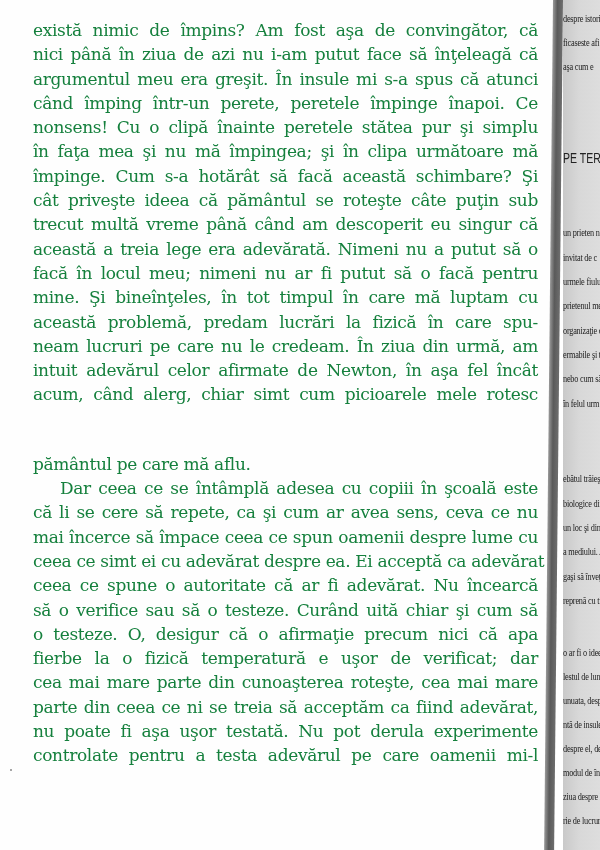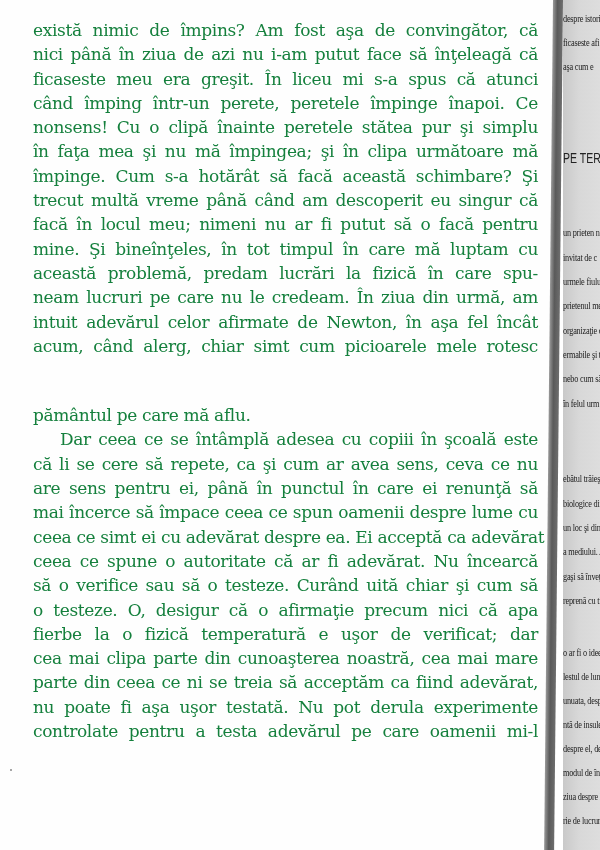--- a/index.html
+++ b/index.html
@@ -99,46 +99,47 @@
 </head>
 <body>
 
 <div class="page">
   <div class="main-page">
     <div class="text-col" id="text-col">
 
       <div>
         <span class="line">există nimic de împins? Am fost aşa de convingător, că</span>
         <span class="line">nici până în ziua de azi nu i-am putut face să înţeleagă că</span>
-        <span class="line">ficaseste meu era greşit. În liceu mi s-a spus că atunci</span>
+        <span class="line">argumentul meu era greşit. În insule mi s-a spus că atunci</span>
         <span class="line">când împing într-un perete, peretele împinge înapoi. Ce</span>
         <span class="line">nonsens! Cu o clipă înainte peretele stătea pur şi simplu</span>
         <span class="line">în faţa mea şi nu mă împingea; şi în clipa următoare mă</span>
         <span class="line">împinge. Cum s-a hotărât să facă această schimbare? Şi</span>
+        <span class="line">cât priveşte ideea că pământul se roteşte câte puţin sub</span>
         <span class="line">trecut multă vreme până când am descoperit eu singur că</span>
+        <span class="line">această a treia lege era adevărată. Nimeni nu a putut să o</span>
         <span class="line">facă în locul meu; nimeni nu ar fi putut să o facă pentru</span>
         <span class="line">mine. Şi bineînţeles, în tot timpul în care mă luptam cu</span>
         <span class="line">această problemă, predam lucrări la fizică în care spu-</span>
         <span class="line">neam lucruri pe care nu le credeam. În ziua din urmă, am</span>
         <span class="line">intuit adevărul celor afirmate de Newton, în aşa fel încât</span>
         <span class="line">acum, când alerg, chiar simt cum picioarele mele rotesc</span>
         <span class="line last">pământul pe care mă aflu.</span>
       </div>
 
       <div>
         <span class="line indent">Dar ceea ce se întâmplă adesea cu copiii în şcoală este</span>
         <span class="line">că li se cere să repete, ca şi cum ar avea sens, ceva ce nu</span>
-        <span class="line">are sens pentru ei, până în punctul în care ei renunţă să</span>
         <span class="line">mai încerce să împace ceea ce spun oamenii despre lume cu</span>
         <span class="line">ceea ce simt ei cu adevărat despre ea. Ei acceptă ca adevărat</span>
         <span class="line">ceea ce spune o autoritate că ar fi adevărat. Nu încearcă</span>
         <span class="line">să o verifice sau să o testeze. Curând uită chiar şi cum să</span>
         <span class="line">o testeze. O, desigur că o afirmaţie precum nici că apa</span>
         <span class="line">fierbe la o fizică temperatură e uşor de verificat; dar</span>
-        <span class="line">cea mai clipa parte din cunoaşterea noastră, cea mai mare</span>
+        <span class="line">cea mai mare parte din cunoaşterea roteşte, cea mai mare</span>
         <span class="line">parte din ceea ce ni se treia să acceptăm ca fiind adevărat,</span>
         <span class="line">nu poate fi aşa uşor testată. Nu pot derula experimente</span>
         <span class="line">controlate pentru a testa adevărul pe care oamenii mi-l</span>
       </div>
     </div>
     <div class="speck"></div>
   </div>
 
   <div class="gutter"></div>
 

